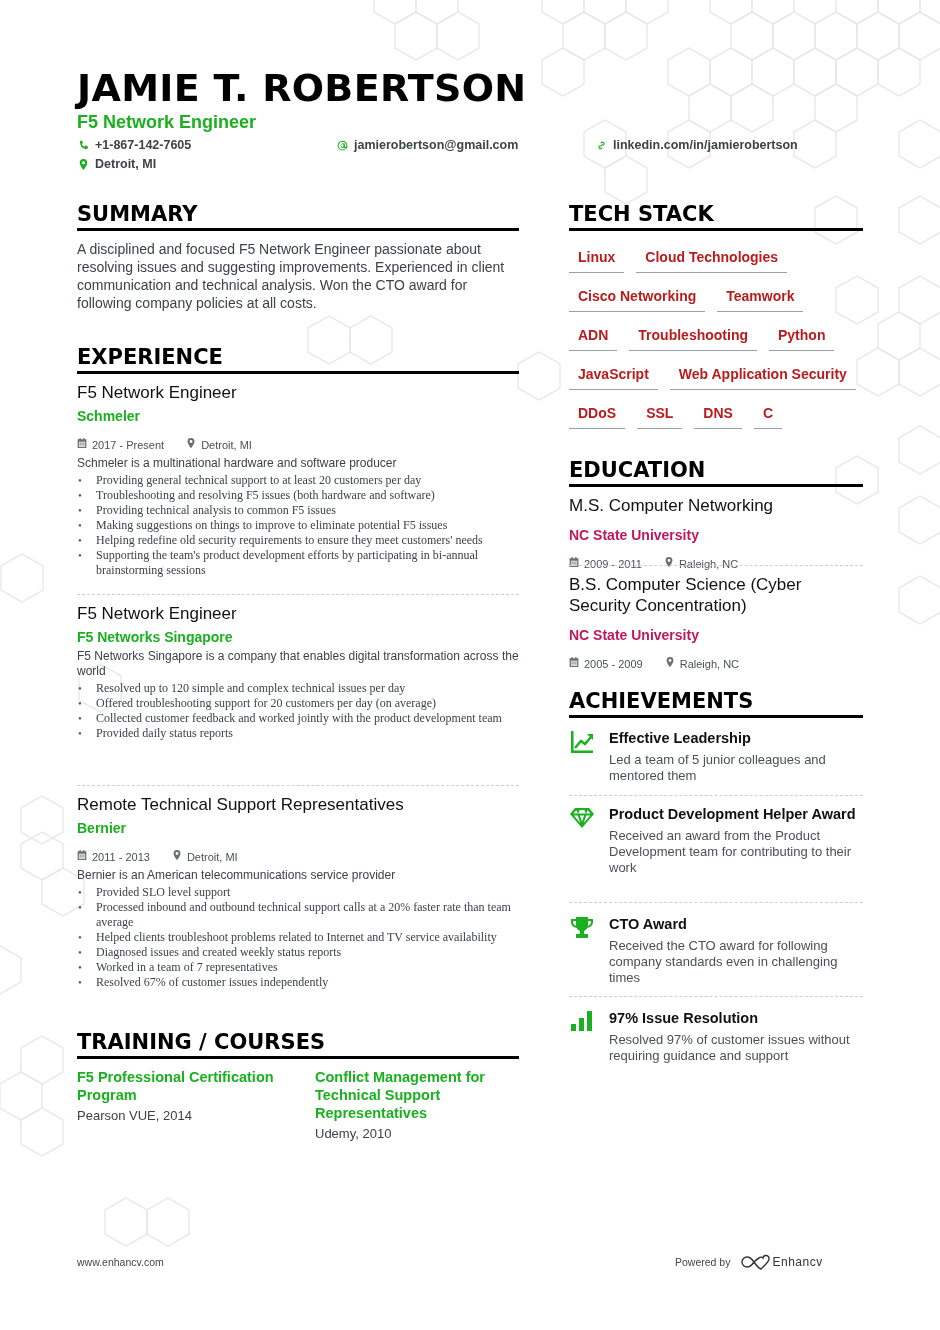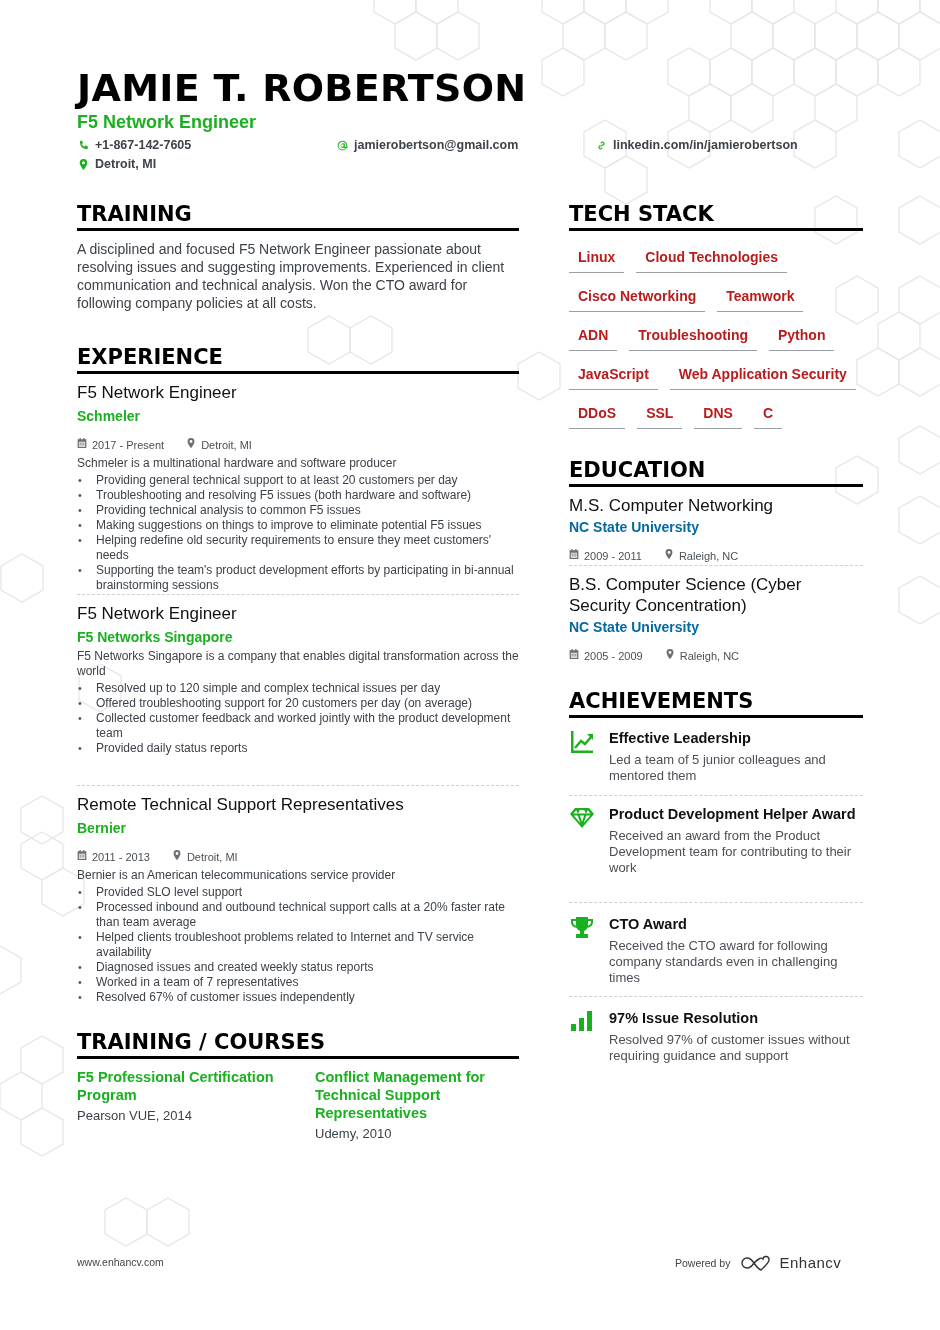--- a/index.html
+++ b/index.html
@@ -48,56 +48,56 @@
 
   
   .exp { position: absolute; left: 77px; width: 442px; }
   .exp-title { font-size: 17px; color: #111; line-height: 22px; }
   .exp-company { font-size: 14px; font-weight: 700; color: #1ab01f; margin-top: 3px; line-height: 18px; }
   .meta { display: flex; align-items: flex-start; gap: 5px; font-size: 11px; color: #4a5056; margin-top: 13px; line-height: 15px; }
   .meta svg { width: 10px; height: 10px; fill: #6a6f74; flex: none; }
   .meta .gap { width: 12px; }
   .exp-desc { font-size: 12px; color: #3c4249; line-height: 15px; margin-top: 3px; }
   .bullets { list-style: none; margin-top: 2px; }
-  .bullets li { position: relative; padding-left: 19px; font-size: 12px; color: #3c4249; line-height: 15px; }
+  .bullets li { position: relative; padding-left: 19px; font-size: 12px; color: #3c4249; line-height: 15px; font-family: Liberation Serif, serif; }
   .bullets li::before { content: "•"; position: absolute; left: 1px; top: 0; color: #555; font-size: 11px; }
   .dash-sep { position: absolute; height: 0; border-top: 1px dashed #cfcfcf; }
 
   
   .course { position: absolute; width: 205px; }
   .course-title { font-size: 14.5px; font-weight: 700; color: #1ab01f; line-height: 18px; }
   .course-sub { font-size: 13px; color: #3c4249; margin-top: 3px; line-height: 17px; }
 
   
   .tags { position: absolute; left: 569px; top: 243px; width: 300px; }
   .tag-row { display: flex; gap: 12px; height: 39px; }
   .tag {
     font-size: 14px; font-weight: 700; color: #b91c1c;
     padding: 3px 9px 5px 9px; border-bottom: 1px solid #9aa0a5; height: 30px; line-height: 22px;
     white-space: nowrap;
   }
 
   
   .edu { position: absolute; left: 569px; width: 294px; }
   .edu-title { font-size: 17px; color: #111; line-height: 21px; }
-  .edu-school { font-size: 14px; font-weight: 700; color: #0369a1; margin-top: 2px; line-height: 18px; }
+  .edu-school { font-size: 14px; font-weight: 700; color: #be185d; margin-top: 10px; line-height: 18px; }
 
   
   .ach { position: absolute; left: 569px; width: 294px; display: flex; }
   .ach-icon { width: 40px; flex: none; }
   .ach-icon svg { width: 26px; height: 26px; fill: #1ab01f; }
   .ach-body { flex: 1; }
   .ach-title { font-size: 14.5px; font-weight: 700; color: #111; line-height: 18px; }
   .ach-desc { font-size: 13px; color: #4a5056; line-height: 16px; margin-top: 5px; }
 
   
   .footer-left { position: absolute; left: 77px; top: 1256px; font-size: 10.5px; color: #444; }
   .footer-right { position: absolute; left: 675px; top: 1254px; display: flex; align-items: center; gap: 10px; }
   .powered { font-size: 10.5px; color: #444; }
-  .brand { display: flex; align-items: center; gap: 7px; font-size: 15px; color: #333; letter-spacing: 0.5px; justify-content: flex-end; }
+  .brand { display: flex; align-items: center; font-size: 12px; color: #333; letter-spacing: 0.5px; justify-content: flex-end; }
   .brand svg { width: 32px; height: 16px; }
 </style>
 </head>
 <body>
 
 <svg id="hex-bg" xmlns="http://www.w3.org/2000/svg" viewBox="0 0 940 1330">
     <polygon points="395,-24 416,-12 416,12 395,24 374,12 374,-12"></polygon>
     <polygon points="437,-24 458,-12 458,12 437,24 416,12 416,-12"></polygon>
     <polygon points="563,-24 584,-12 584,12 563,24 542,12 542,-12"></polygon>
     <polygon points="605,-24 626,-12 626,12 605,24 584,12 584,-12"></polygon>
@@ -181,21 +181,21 @@
       </svg>
     <span>linkedin.com/in/jamierobertson</span>
   </div>
   <div class="contact c-loc">
     <svg viewBox="0 0 16 16">
         <path d="M8 0a5.5 5.5 0 0 0-5.5 5.5C2.5 9.6 8 16 8 16s5.5-6.4 5.5-10.5A5.5 5.5 0 0 0 8 0zm0 7.8a2.3 2.3 0 1 1 0-4.6 2.3 2.3 0 0 1 0 4.6z"></path>
       </svg>
     <span>Detroit, MI</span>
   </div>
 
-  <div class="sec-title left-col" style="top:201px;">TRAINING</div>
+  <div class="sec-title left-col" style="top:201px;">SUMMARY</div>
   <div class="summary-text">A disciplined and focused F5 Network Engineer passionate about resolving issues and suggesting improvements. Experienced in client communication and technical analysis. Won the CTO award for following company policies at all costs.</div>
 
   <div class="sec-title left-col" style="top:344px;">EXPERIENCE</div>
 
   <div class="exp" style="top:382px;">
     <div class="exp-title">F5 Network Engineer</div>
     <div class="exp-company">Schmeler</div>
     <div class="meta">
       <svg viewBox="0 0 16 16">
           <path d="M4 0h2v2h4V0h2v2h3v14H1V2h3zm-1 6v8h10V6zm1 1h2v2H4zm3 0h2v2H7zm3 0h2v2h-2zM4 10h2v2H4zm3 0h2v2H7zm3 0h2v2h-2z"></path>

